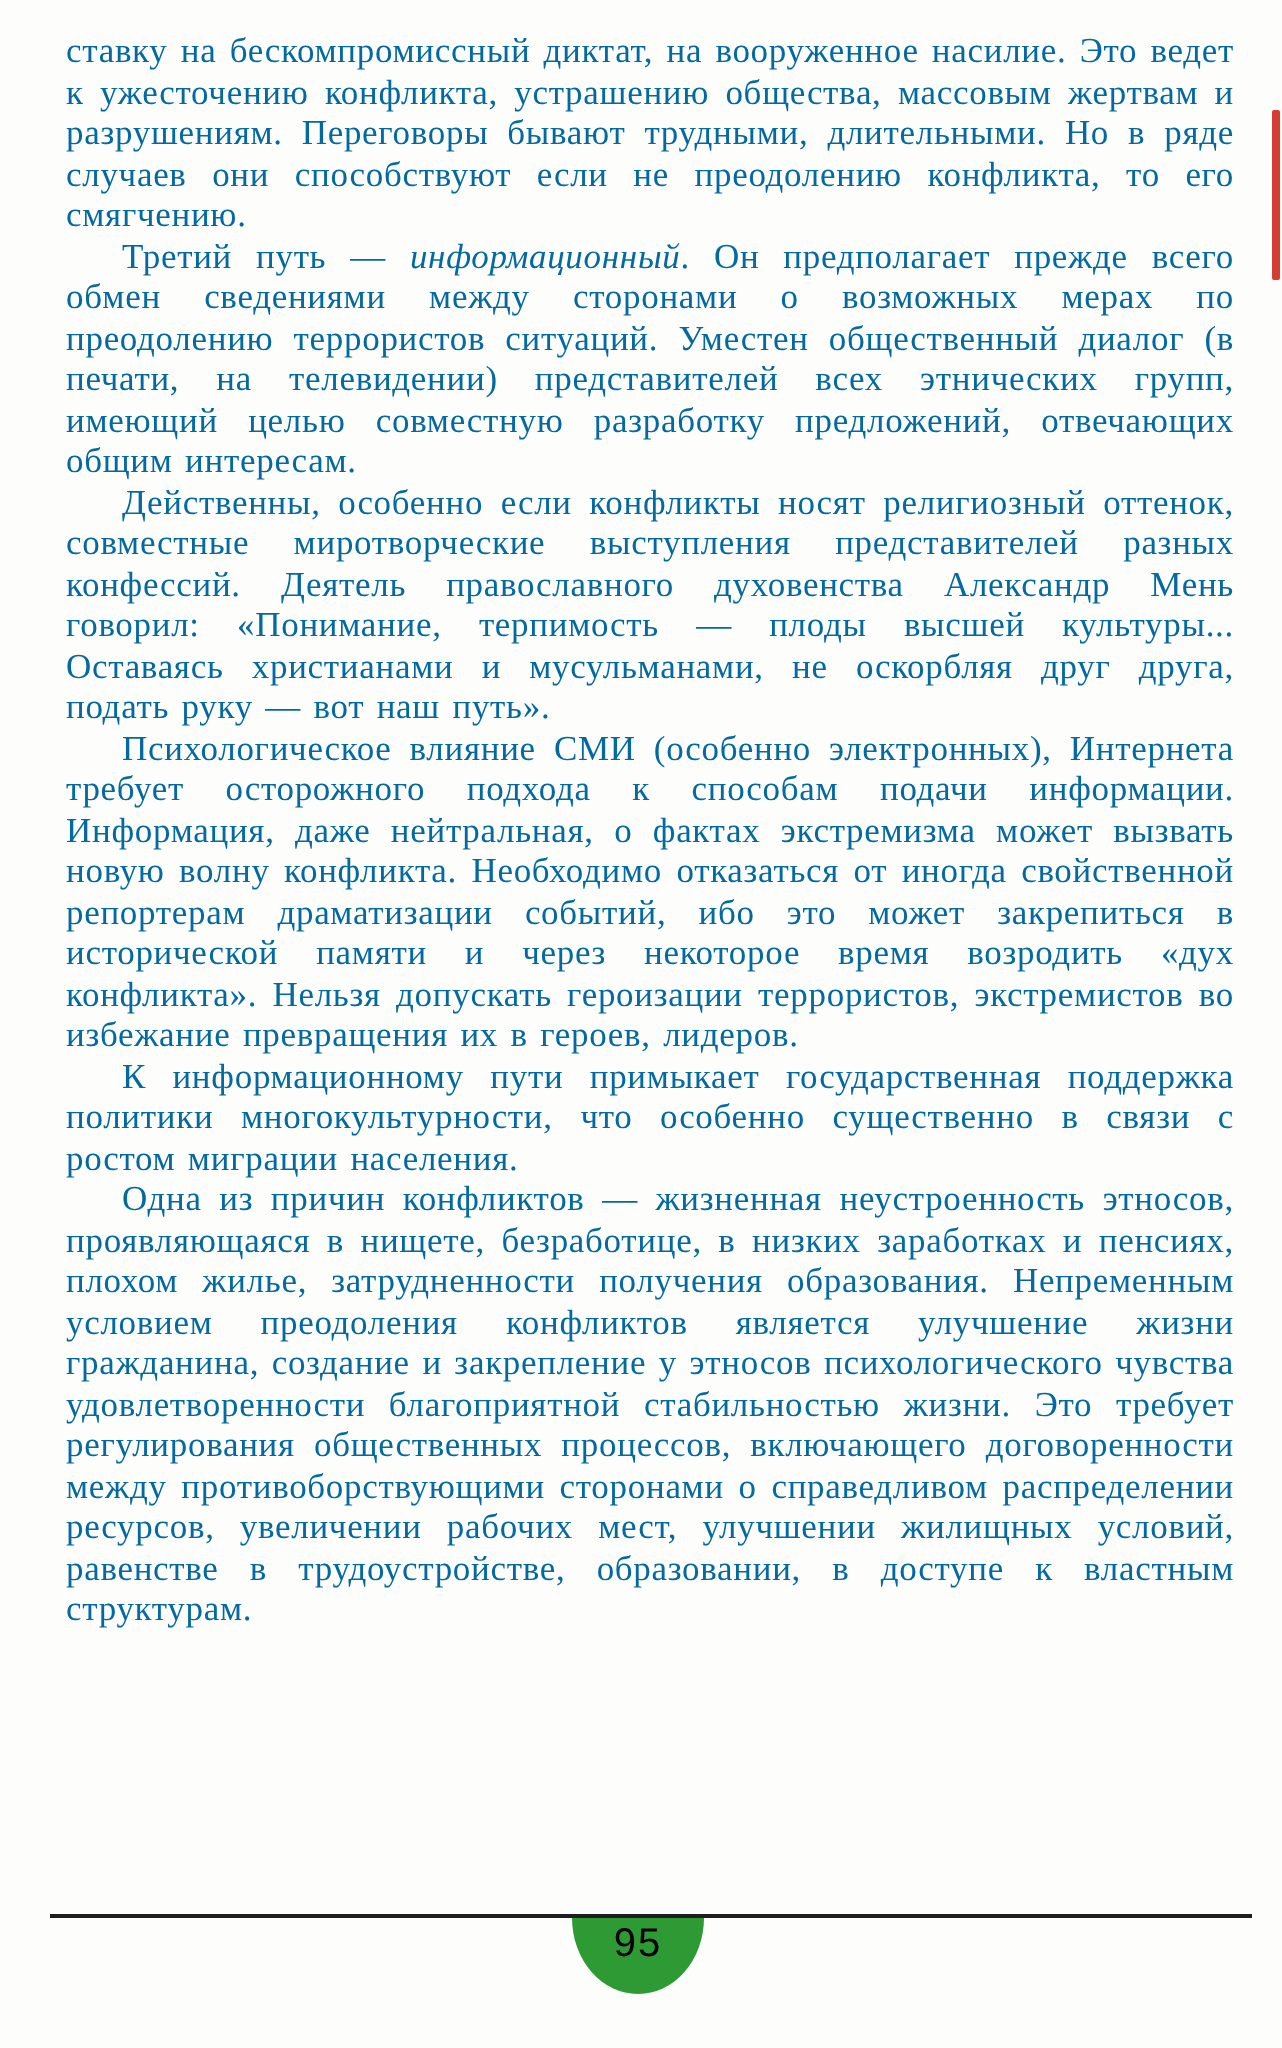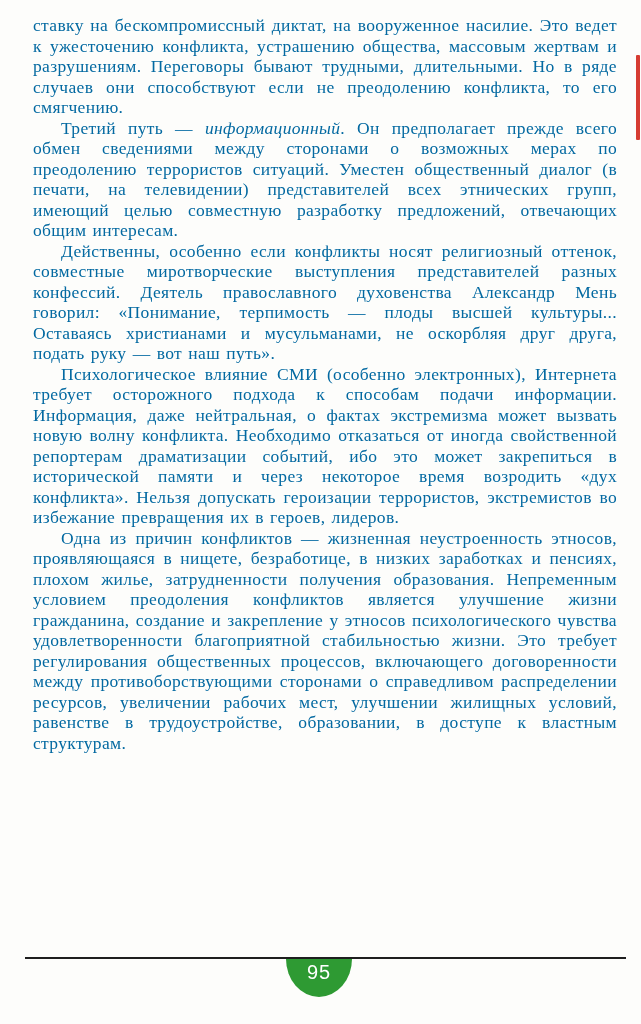--- a/index.html
+++ b/index.html
@@ -55,21 +55,21 @@
     left: 286px;
     top: 959px;
     width: 66px;
     height: 38px;
     border-radius: 0 0 50% 50% / 0 0 100% 100%;
     text-align: center;
   }
   .page-number {
     display: inline-block;
     margin-top: 1px;
-    color: #ffffff;
+    color: #000000;
     font-family: "Liberation Sans", "DejaVu Sans", sans-serif;
     font-size: 20px;
     line-height: 24px;
     letter-spacing: 1px;
   }
   .red-mark {
     position: absolute;
     right: 1px;
     top: 55px;
     width: 4px;
@@ -81,20 +81,21 @@
 <body>
 
 <div class="page">
 
   <div class="text-block" style="color: #0369a1;">
 
   <p class="para"><span>ставку на бескомпромиссный диктат, на вооруженное насилие. Это ведет к ужесточению конфликта, устрашению общества, массовым жертвам и разрушениям. Переговоры бывают трудными, длительными. Но в ряде случаев они способствуют если не преодолению конфликта, то его смягчению.</span></p>
       <p class="para indent"><span>Третий путь — </span><span class="em">информационный</span><span>. Он предполагает прежде всего обмен сведениями между сторонами о возможных мерах по преодолению террористов ситуаций. Уместен общественный диалог (в печати, на телевидении) представителей всех этнических групп, имеющий целью совместную разработку предложений, отвечающих общим интересам.</span></p>
       <p class="para indent"><span>Действенны, особенно если конфликты носят религиозный оттенок, совместные миротворческие выступления представителей разных конфессий. Деятель православного духовенства Александр Мень говорил: «Понимание, терпимость — плоды высшей культуры... Оставаясь христианами и мусульманами, не оскорбляя друг друга, подать руку — вот наш путь».</span></p>
       <p class="para indent"><span>Психологическое влияние СМИ (особенно электронных), Интернета требует осторожного подхода к способам подачи информации. Информация, даже нейтральная, о фактах экстремизма может вызвать новую волну конфликта. Необходимо отказаться от иногда свойственной репортерам драматизации событий, ибо это может закрепиться в исторической памяти и через некоторое время возродить «дух конфликта». Нельзя допускать героизации террористов, экстремистов во избежание превращения их в героев, лидеров.</span></p>
+      <p class="para indent"><span>К информационному пути примыкает государственная поддержка политики многокультурности, что особенно существенно в связи с ростом миграции населения.</span></p>
       <p class="para indent"><span>Одна из причин конфликтов — жизненная неустроенность этносов, проявляющаяся в нищете, безработице, в низких заработках и пенсиях, плохом жилье, затрудненности получения образования. Непременным условием преодоления конфликтов является улучшение жизни гражданина, создание и закрепление у этносов психологического чувства удовлетворенности благоприятной стабильностью жизни. Это требует регулирования общественных процессов, включающего договоренности между противоборствующими сторонами о справедливом распределении ресурсов, увеличении рабочих мест, улучшении жилищных условий, равенстве в трудоустройстве, образовании, в доступе к властным структурам.</span></p>
     </div>
 
   <div class="red-mark" style="background: rgb(214, 60, 50);"></div>
 
   <div class="footer-rule" style="background: rgb(30, 30, 30);"></div>
 
   <div class="page-number-badge" style="background: rgb(46, 154, 51);">
     <span class="page-number">95</span>
   </div>

